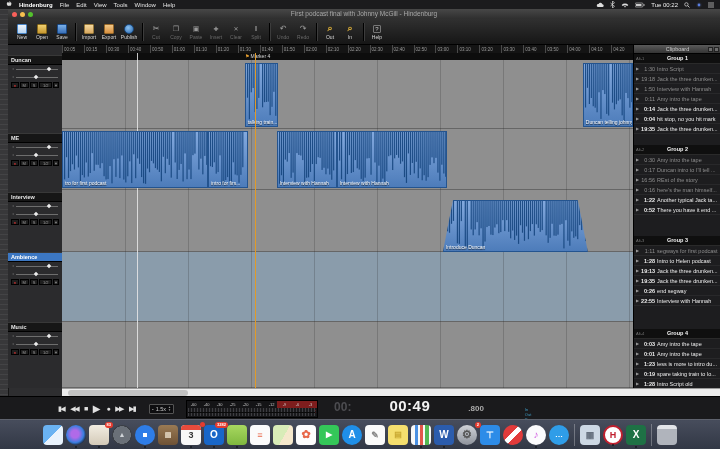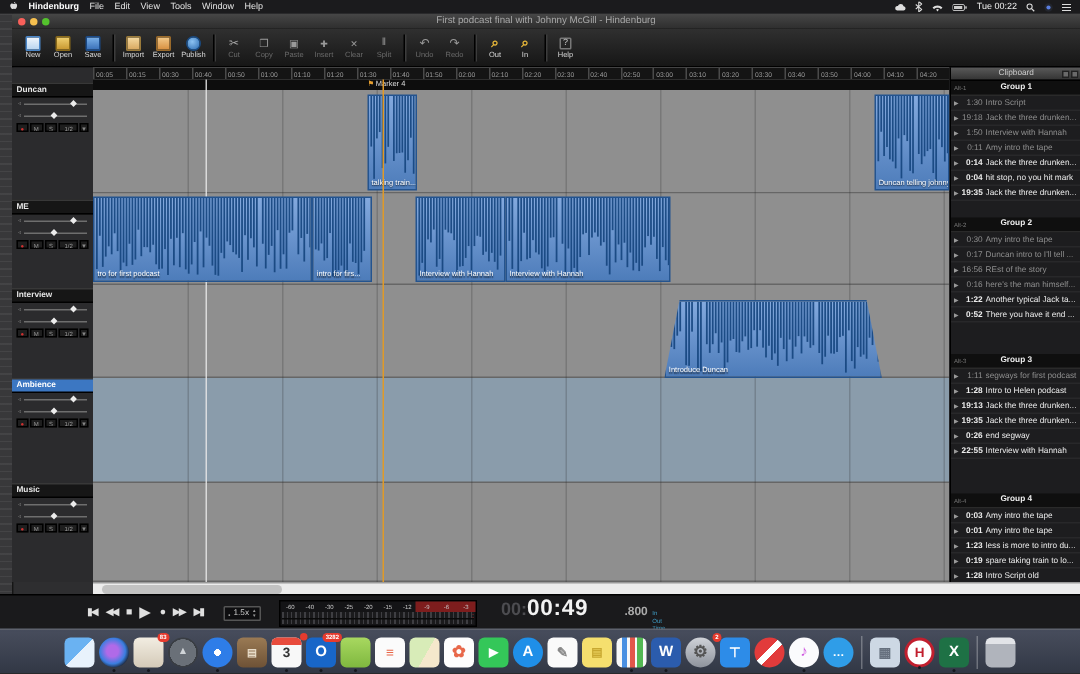--- a/index.html
+++ b/index.html
@@ -121,24 +121,24 @@
   .speedbox .dot{color:#aaa;font-size:4px;}
   .spin{display:flex;flex-direction:column;font-size:3px;line-height:3px;color:#999;}
   .meterbox{margin-left:12px;width:130px;height:16px;background:#141416;border:1px solid #000;position:relative;}
   .meter-red{position:absolute;right:0;top:0;width:31%;height:7px;background:#7e1d1d;}
   .meter-labels{position:absolute;top:0;left:0;right:0;height:7px;display:flex;}
   .mlabel{flex:1;color:#c8c8c8;font-size:4px;line-height:7px;text-align:center;}
   .meter-bars{position:absolute;left:1px;right:1px;top:7px;bottom:1px;
               background:repeating-linear-gradient(90deg,#3e3e42 0 1px,#1a1a1c 1px 3px);}
   .meter-mid{position:absolute;left:1px;right:1px;top:11px;height:1px;background:#0a0a0a;}
   .clipdots{position:absolute;right:1px;top:8px;color:#d03030;font-size:5px;line-height:4px;}
-  .timedisp{margin-left:16px;display:flex;align-items:baseline;}
+  .timedisp{margin-left:16px;display:flex;align-items:baseline;gap:38px;}
   .t-h{font-size:12px;color:#4c4c50;font-weight:bold;}
   .t-m{font-size:15px;font-weight:bold;color:#f2f2f2;letter-spacing:.5px;}
-  .t-f{font-size:8px;color:#aaa;font-weight:bold;margin-left:24px;}
+  .t-f{font-size:8px;color:#aaa;font-weight:bold;}
   .t-modes{display:flex;flex-direction:column;margin-left:3px;gap:1px;}
   .t-mode{font-size:4px;color:#3f9fc8;line-height:4px;}
   
   .dock{position:absolute;bottom:0;left:0;width:720px;height:29px;
         background:linear-gradient(rgba(72,78,94,.96),rgba(50,56,70,.96));
         border-top:1px solid rgba(255,255,255,.22);display:flex;align-items:center;justify-content:center;gap:3px;}
   .dock-icon{width:20px;height:20px;border-radius:4px;position:relative;display:flex;align-items:center;
              justify-content:center;font-size:10px;color:#fff;font-weight:bold;box-sizing:border-box;flex:0 0 auto;}
   .dock-icon.circle{border-radius:50%;}
   .di-calendar{color:#333;font-size:9px;}

